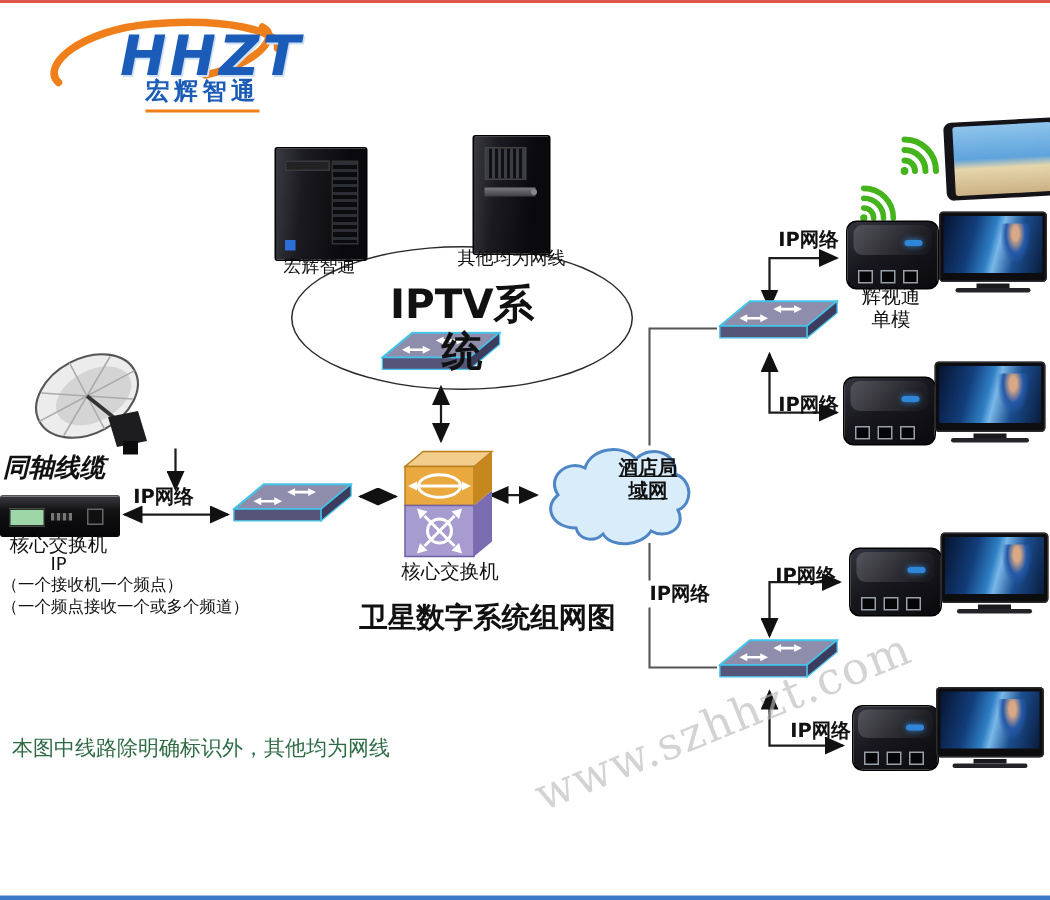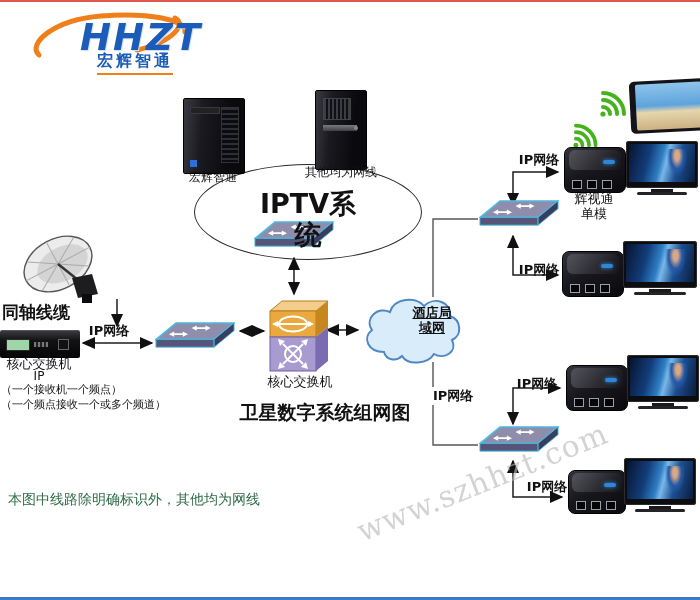--- a/index.html
+++ b/index.html
@@ -60,21 +60,21 @@
   #receiver .lcd{position:absolute;left:6px;top:8px;width:22px;height:10px;background:#9fd6a8;border:1px solid #2a2a2a;}
   #receiver .keys{position:absolute;left:34px;top:11px;width:14px;height:5px;
             background:repeating-linear-gradient(90deg,#777 0 2px,#222 2px 4px);}
   #receiver .port{position:absolute;left:58px;top:8px;width:9px;height:9px;background:#111;border:1px solid #666;}
   
   #cloud-text{left:394px;top:306px;width:76px;font-size:13px;font-weight:bold;z-index:5;text-decoration:underline;}
   
   #watermark{left:348px;top:462px;width:280px;font-size:30px;color:#b9b9b9;opacity:.62;letter-spacing:1px;
              transform:rotate(-22deg);z-index:2;white-space:nowrap;font-family:"DejaVu Serif","Liberation Serif",serif;}
   
-  #coax-label{left:2px;top:303px;width:76px;font-size:17px;font-weight:bold;text-align:left;}
+  #coax-label{left:2px;top:303px;width:76px;font-size:17px;font-weight:bold;text-align:left;font-style:italic;}
   #title{left:200px;top:402px;width:250px;font-size:19px;font-weight:bold;}
   #footnote{left:8px;top:491px;width:320px;font-size:14px;color:#2e6b45;text-align:left;}
   .small-note{position:absolute;font-size:11px;text-align:left;color:#111;}
   svg{display:block;}
 </style>
 </head>
 <body>
 
 <div id="canvas">
   <div class="abs" id="top-strip"></div>

